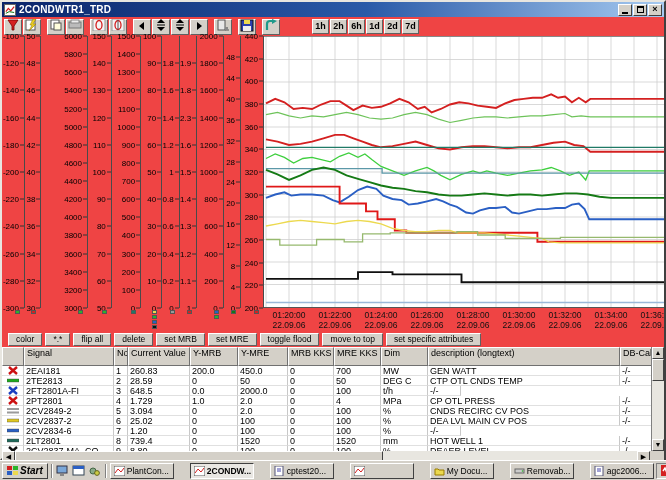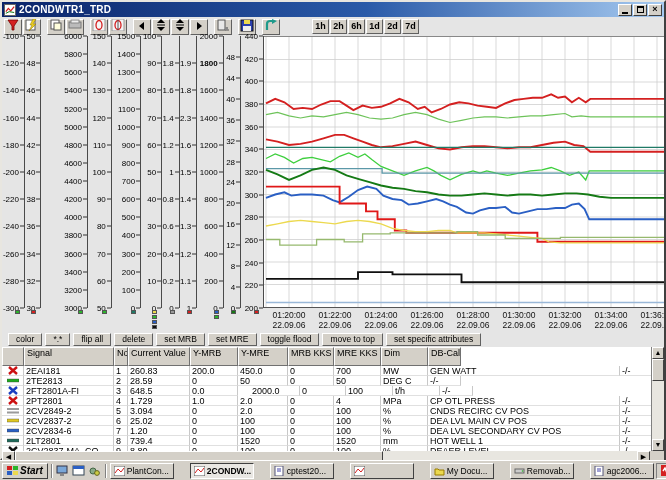--- a/index.html
+++ b/index.html
@@ -2,21 +2,21 @@
 <html><head>
 <meta charset="utf-8">
 <style>
   * { margin:0; padding:0; box-sizing:border-box; }
   html,body { width:666px; height:480px; overflow:hidden; }
   body { font-family:"Liberation Sans",sans-serif; background:#d4d0c8; font-size:9px; color:#000; }
   .screen { width:666px; height:480px; position:relative; }
 
   
   .window { position:absolute; left:0; top:0; width:666px; height:460px;
-    background:#e5e5e5; border:2px solid; border-color:#e8e6e0 #404040 #404040 #e8e6e0; display:flex; flex-direction:column; }
+    background:#ef4444; border:2px solid; border-color:#e8e6e0 #404040 #404040 #e8e6e0; display:flex; flex-direction:column; }
   .titlebar { height:15px; background:linear-gradient(90deg,#0a246a 0%,#2a5aa8 55%,#a6caf0 100%);
     display:flex; align-items:center; padding:0 2px; flex:0 0 auto; }
   .titlebar .ticon { width:12px; height:12px; margin-right:3px; background:#fff; border:1px solid #666; }
   .titlebar .ttext { color:#fff; font-weight:bold; font-size:10px; flex:1; letter-spacing:.2px; }
   .winbtn { width:14px; height:12px; margin-left:1px; background:#d4d0c8; border:1px solid; border-color:#fff #404040 #404040 #fff;
     font-size:9px; line-height:9px; text-align:center; font-weight:bold; color:#000; }
   .winbtn .mini { display:block; width:6px; height:2px; background:#000; margin:7px auto 0; }
   .winbtn .maxi { display:block; width:7px; height:7px; border:1px solid #000; border-top-width:2px; margin:1px auto 0; }
 
   
@@ -560,21 +560,21 @@
             </div>
             <div class="axis-chips">
               <span class="chip" style="background: rgb(212, 32, 32);"></span>
             </div>
           </div>
           <div class="axis-col" style="width: 29px;">
             <div class="axis-line"></div>
             <div class="axis-tick" style="top: 0%;">
               <span class="axis-lbl">2000</span>
             </div>
-            <div class="axis-tick" style="top: 10%; font-weight: bold;">
+            <div class="axis-tick" style="top: 10%;">
               <span class="axis-lbl">1800</span>
             </div>
             <div class="axis-tick" style="top: 20%;">
               <span class="axis-lbl">1600</span>
             </div>
             <div class="axis-tick" style="top: 30%;">
               <span class="axis-lbl">1400</span>
             </div>
             <div class="axis-tick" style="top: 40%;">
               <span class="axis-lbl">1200</span>
@@ -801,20 +801,21 @@
           <div class="trow hdr">
             <div class="tcell" style="flex-basis: 22px;"></div>
             <div class="tcell" style="flex-basis: 90px;">Signal</div>
             <div class="tcell" style="flex-basis: 14px;">No</div>
             <div class="tcell" style="flex-basis: 62px;">Current Value</div>
             <div class="tcell" style="flex-basis: 48px;">Y-MRB</div>
             <div class="tcell" style="flex-basis: 50px;">Y-MRE</div>
             <div class="tcell" style="flex-basis: 46px;">MRB KKS</div>
             <div class="tcell" style="flex-basis: 47px;">MRE KKS</div>
             <div class="tcell" style="flex-basis: 47px;">Dim</div>
+            <div class="tcell" style="flex-basis: 192px;">description (longtext)</div>
             <div class="tcell" style="flex-basis: 33px;">DB-CalcF</div>
           </div>
           <div class="trow">
             <div class="tcell icon" style="flex-basis: 22px;">
               <svg width="12" height="9" viewBox="0 0 12 9">
                 <path d="M2,1 L10,8 M10,1 L2,8" stroke="#cc1111" stroke-width="2.4"></path>
               </svg>
             </div>
             <div class="tcell" style="flex-basis: 90px;">2EAI181</div>
             <div class="tcell" style="flex-basis: 14px;">1</div>
@@ -834,33 +835,34 @@
               </svg>
             </div>
             <div class="tcell" style="flex-basis: 90px;">2TE2813</div>
             <div class="tcell" style="flex-basis: 14px;">2</div>
             <div class="tcell" style="flex-basis: 62px;">28.59</div>
             <div class="tcell" style="flex-basis: 48px;">0</div>
             <div class="tcell" style="flex-basis: 50px;">50</div>
             <div class="tcell" style="flex-basis: 46px;">0</div>
             <div class="tcell" style="flex-basis: 47px;">50</div>
             <div class="tcell" style="flex-basis: 47px;">DEG C</div>
+            <div class="tcell" style="flex-basis: 192px;">CTP OTL CNDS TEMP</div>
             <div class="tcell" style="flex-basis: 33px;">-/-</div>
           </div>
           <div class="trow">
             <div class="tcell icon" style="flex-basis: 22px;">
               <svg width="12" height="9" viewBox="0 0 12 9">
                 <path d="M2,1 L10,8 M10,1 L2,8" stroke="#1a3fbf" stroke-width="2.4"></path>
               </svg>
             </div>
             <div class="tcell" style="flex-basis: 90px;">2FT2801A-FI</div>
             <div class="tcell" style="flex-basis: 14px;">3</div>
             <div class="tcell" style="flex-basis: 62px;">648.5</div>
             <div class="tcell" style="flex-basis: 48px;">0.0</div>
-            <div class="tcell" style="flex-basis: 50px; margin-left: 12px;">2000.0</div>
+            <div class="tcell" style="flex-basis: 50px;">2000.0</div>
             <div class="tcell" style="flex-basis: 46px;">0</div>
             <div class="tcell" style="flex-basis: 47px;">100</div>
             <div class="tcell" style="flex-basis: 47px;">t/h</div>
             <div class="tcell" style="flex-basis: 33px;">-/-</div>
           </div>
           <div class="trow">
             <div class="tcell icon" style="flex-basis: 22px;">
               <svg width="12" height="9" viewBox="0 0 12 9">
                 <path d="M2,1 L10,8 M10,1 L2,8" stroke="#cc1111" stroke-width="2.4"></path>
               </svg>
@@ -918,21 +920,20 @@
               </svg>
             </div>
             <div class="tcell" style="flex-basis: 90px;">2CV2834-6</div>
             <div class="tcell" style="flex-basis: 14px;">7</div>
             <div class="tcell" style="flex-basis: 62px;">1.20</div>
             <div class="tcell" style="flex-basis: 48px;">0</div>
             <div class="tcell" style="flex-basis: 50px;">100</div>
             <div class="tcell" style="flex-basis: 46px;">0</div>
             <div class="tcell" style="flex-basis: 47px;">100</div>
             <div class="tcell" style="flex-basis: 47px;">%</div>
-            <div class="tcell" style="flex-basis: 192px;">DEA LVL SECONDARY CV POS</div>
             <div class="tcell" style="flex-basis: 33px;">-/-</div>
           </div>
           <div class="trow">
             <div class="tcell icon" style="flex-basis: 22px;">
               <svg width="12" height="9" viewBox="0 0 12 9">
                 <rect x="0" y="3" width="12" height="3" fill="#1f6a5a" stroke="#444" stroke-width="0.4"></rect>
               </svg>
             </div>
             <div class="tcell" style="flex-basis: 90px;">2LT2801</div>
             <div class="tcell" style="flex-basis: 14px;">8</div>

